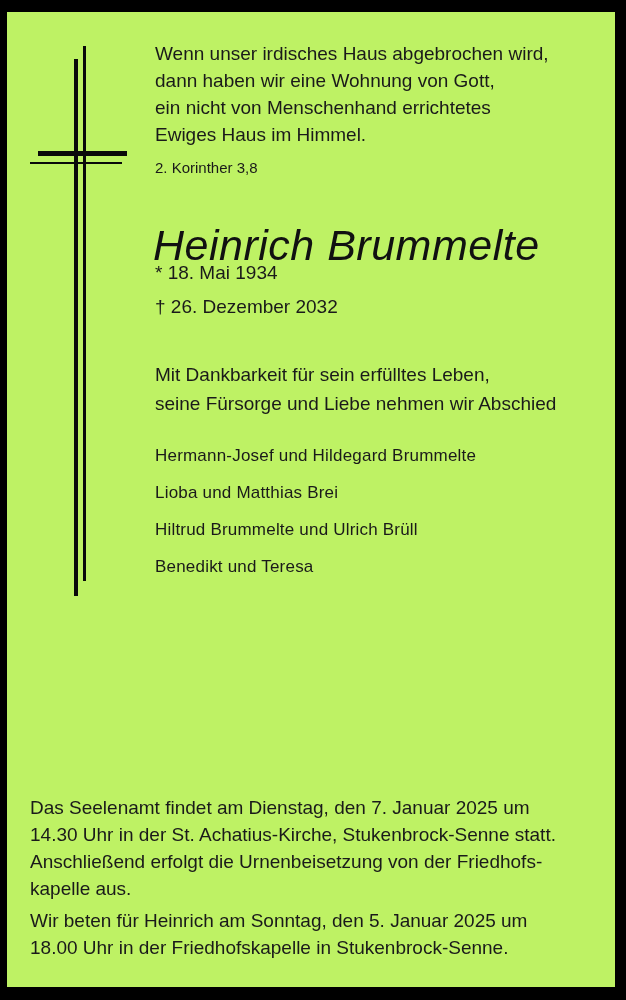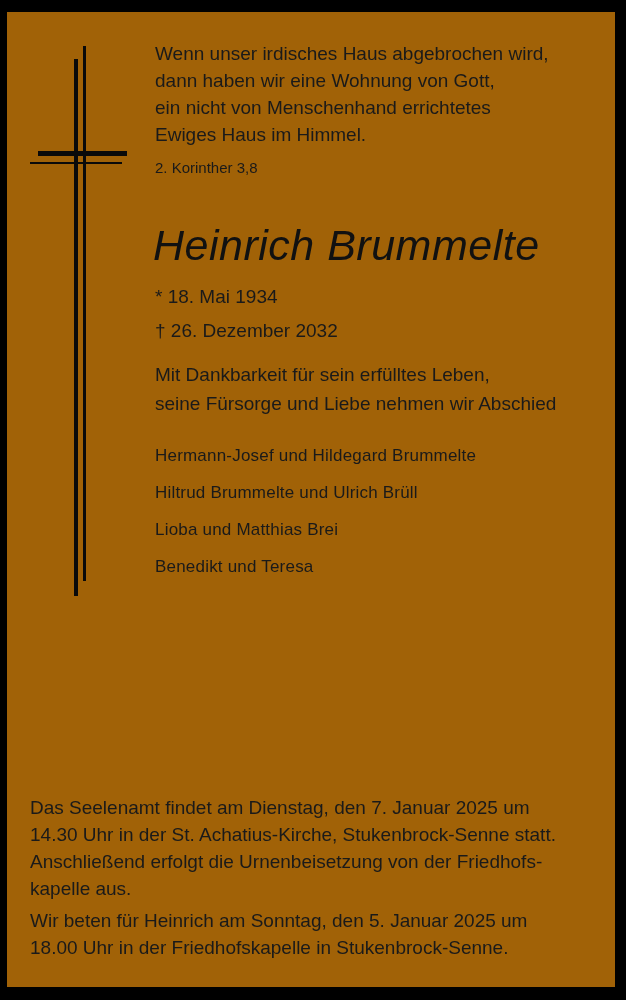--- a/index.html
+++ b/index.html
@@ -3,21 +3,21 @@
 <meta charset="utf-8">
 <style>
   * { margin: 0; padding: 0; box-sizing: border-box; }
   html, body { background: #e8e8e8; }
   body { font-family: "Liberation Sans", "DejaVu Sans", sans-serif; }
 
   .page {
     position: relative;
     width: 626px;
     height: 1000px;
-    background: #a16207;
+    background: #bef264;
     color: #1a1a1a;
     overflow: hidden;
     margin: 0 auto;
   }
 
   .abs { position: absolute; }
 
   
   .frame { background: #000000; position: absolute; }
   .frame-top    { left: 0;     top: 0;     width: 626px; height: 12px; }
@@ -32,21 +32,21 @@
   .cross-h1 { left: 38px; top: 151px; width: 89px; height: 5px; }
   .cross-h2 { left: 30px; top: 162px; width: 92px; height: 2px; }
 
   .pre { white-space: pre-line; }
 
   .quote    { left: 155px; top: 40px;  font-size: 19px; line-height: 27px; }
   .citation { left: 155px; top: 158px; font-size: 15px; line-height: 20px; }
 
   .name  { left: 153px; top: 219px; font-size: 43px; line-height: 52px; letter-spacing: 0.5px; color: #111; font-style: italic; }
 
-  .dates { left: 155px; top: 280px; font-size: 19px; line-height: 34px; }
+  .dates { left: 155px; top: 256px; font-size: 19px; line-height: 34px; }
 
   .tribute { left: 155px; top: 360px; font-size: 19px; line-height: 29px; }
 
   .mourners { left: 155px; top: 437px; font-size: 17px; line-height: 37px; letter-spacing: 0.2px; }
 
   .address { left: 30px; top: 678px; font-size: 19px; line-height: 27px; }
 
   .service { left: 30px; top: 794px; font-size: 19px; line-height: 27px; }
   .prayer  { left: 30px; top: 907px; font-size: 19px; line-height: 27px; }
 </style>
@@ -77,22 +77,22 @@
   <div class="abs dates">
     <div>* 18. Mai 1934</div>
     <div>† 26. Dezember 2032</div>
   </div>
 
   <div class="abs tribute pre">Mit Dankbarkeit für sein erfülltes Leben,
 seine Fürsorge und Liebe nehmen wir Abschied</div>
 
   <div class="abs mourners">
     <div>Hermann-Josef und Hildegard Brummelte</div>
+    <div>Lioba und Matthias Brei</div>
     <div>Hiltrud Brummelte und Ulrich Brüll</div>
-    <div>Lioba und Matthias Brei</div>
     <div>Benedikt und Teresa</div>
   </div>
 
 
   <div class="abs service pre">Das Seelenamt findet am Dienstag, den 7. Januar 2025 um
 14.30 Uhr in der St. Achatius-Kirche, Stukenbrock-Senne statt.
 Anschließend erfolgt die Urnenbeisetzung von der Friedhofs-
 kapelle aus.</div>
 
   <div class="abs prayer pre">Wir beten für Heinrich am Sonntag, den 5. Januar 2025 um

